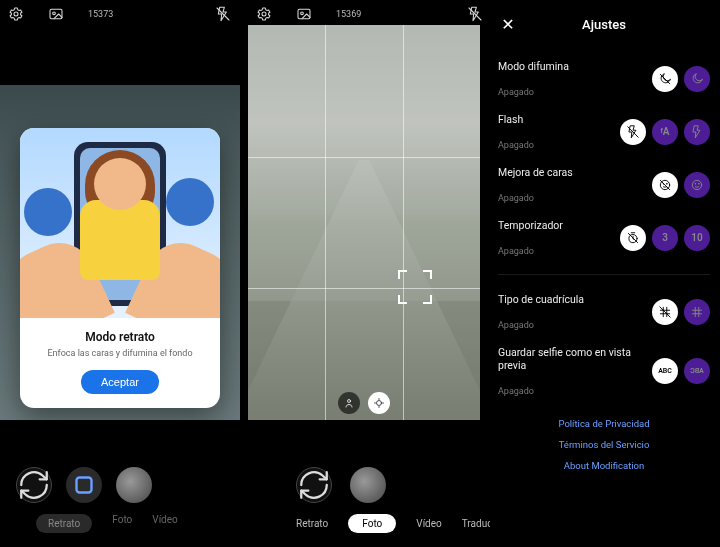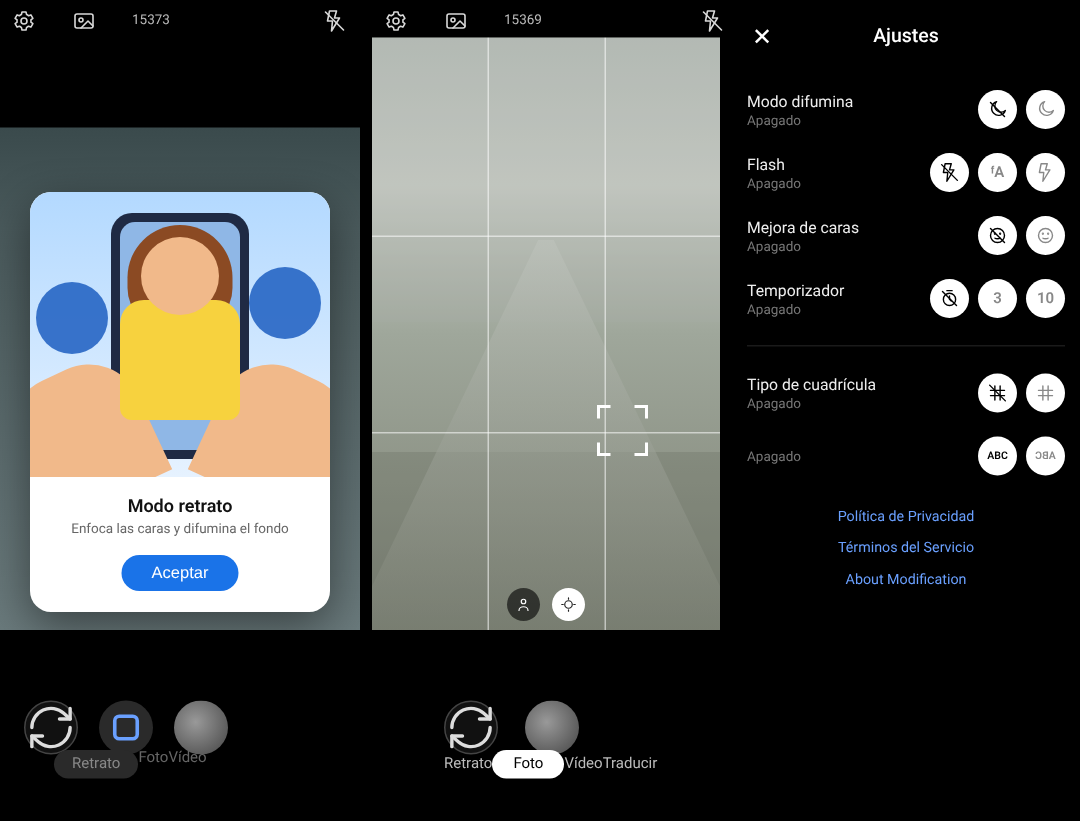--- a/index.html
+++ b/index.html
@@ -142,21 +142,21 @@
   .cbtn.thumb { background:#333; border:none; overflow:hidden; }
   .cbtn.switch { color:#ddd; }
   .shutter-main {
     width:50px; height:50px; border-radius:50%;
     background:#fff; border:none; display:flex; align-items:center; justify-content:center;
     cursor:pointer;
   }
   .shutter-main span { font-size:10px; color:#1a73e8; font-weight:700; }
   .thumb-fill { width:100%; height:100%; background: radial-gradient(circle at 40% 40%, #999, #444); }
 
-  .mode-row { position:absolute; bottom:28px; display:flex; gap:0; font-size:10px; }
+  .mode-row { position:absolute; bottom:14px; display:flex; gap:20px; font-size:10px; }
   .mode-row.left { left:36px; color:#666; }
   .mode-row.center { left:296px; color:#bbb; align-items:center; }
   .mode { cursor:pointer; }
   .mode.pill { background:#2a2a2a; padding:4px 12px; border-radius:12px; color:#888; }
   .mode.active { background:#fff; color:#000; padding:4px 14px; border-radius:12px; }
 
   
   .settings {
     position:absolute; right:0; top:0; bottom:0; width:230px;
     background:#000; padding: 10px 10px 8px 8px;
@@ -165,25 +165,25 @@
   .settings-head { display:flex; align-items:center; padding:4px 0 18px; }
   .close-x { width:20px; height:20px; display:flex; align-items:center; justify-content:center; cursor:pointer; color:#fff; font-size:16px; }
   .settings-title { flex:1; text-align:center; font-size:13px; font-weight:500; padding-right:20px; }
 
   .srow {
     display:flex; align-items:center; justify-content:space-between;
     padding: 8px 0;
   }
   .srow .labels { display:flex; flex-direction:column; }
   .srow .label { font-size:10.5px; color:#eee; }
-  .srow .sub { font-size:9px; color:#777; margin-top:2px; }
+  .srow .sub { font-size:9px; color:#777; margin-top:14px; }
   .opts { display:flex; gap:6px; align-items:center; }
   .opt {
     width:26px; height:26px; border-radius:50%;
-    background:#ffffff; color:#888;
+    background:#4c1d95; color:#888;
     display:flex; align-items:center; justify-content:center;
     font-size:10px; cursor:pointer; font-weight:600;
   }
   .opt.sel { background:#fff; color:#000; }
   .opt svg { width:14px; height:14px; }
 
   .divider { height:1px; background:#1a1a1a; margin: 10px 0; }
 
   .feedback-btn {
     align-self:center;
@@ -450,20 +450,21 @@
       <span class="opt">
         <svg viewBox="0 0 24 24">
             <path d="M4 9h16M4 15h16M9 4v16M15 4v16"></path>
           </svg>
       </span>
     </div>
   </div>
 
   <div class="srow">
     <div class="labels">
+      <span class="label">Guardar selfie como en vista previa</span>
       <span class="sub">Apagado</span>
     </div>
     <div class="opts">
       <span class="opt sel" style="font-size:7px">ABC</span>
       <span class="opt" style="font-size:7px; transform:scaleX(-1)">ABC</span>
     </div>
   </div>
 
 
   <div class="links">

